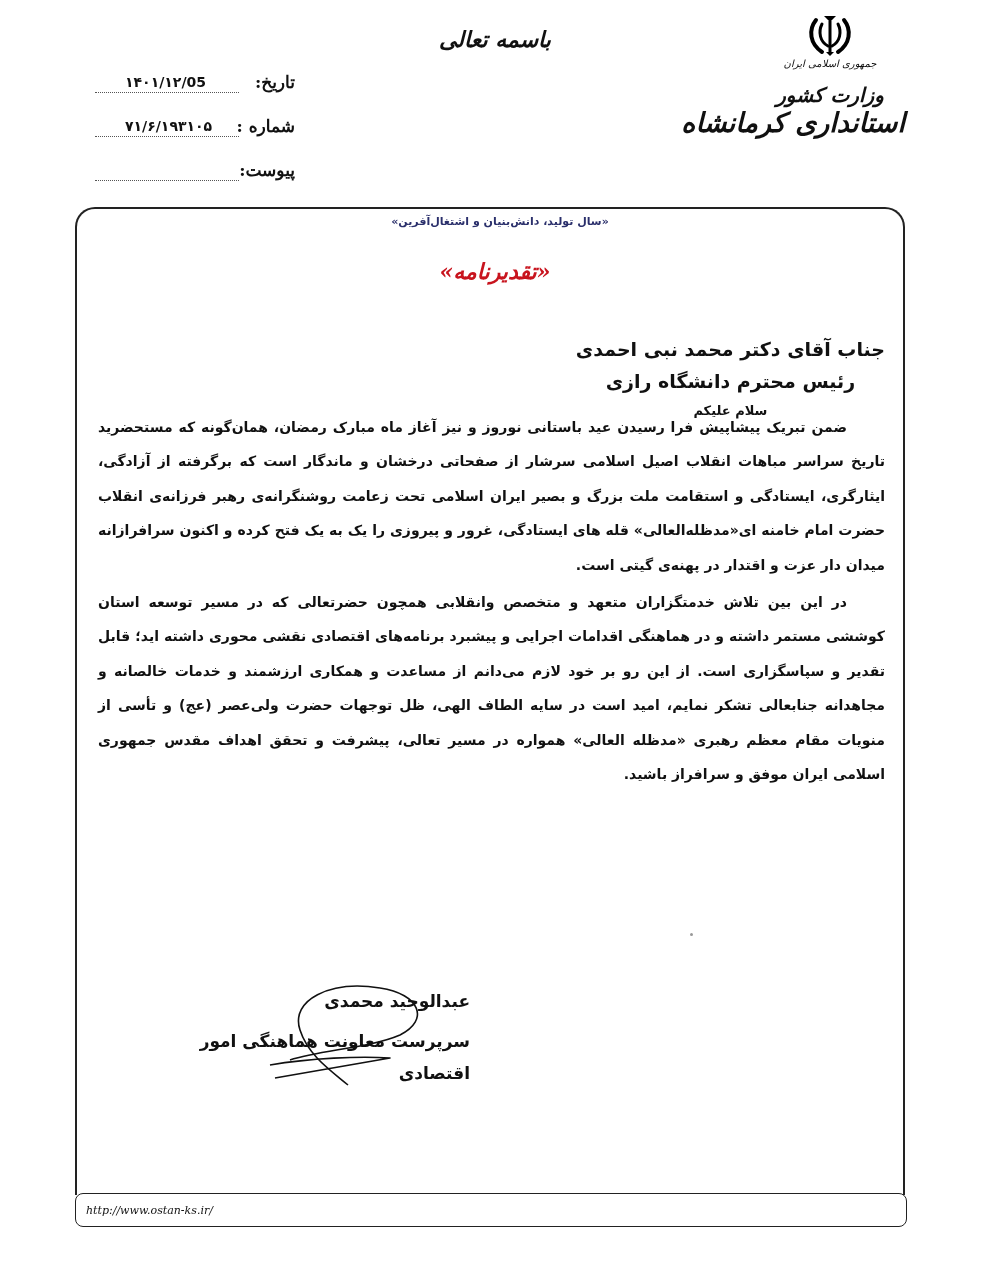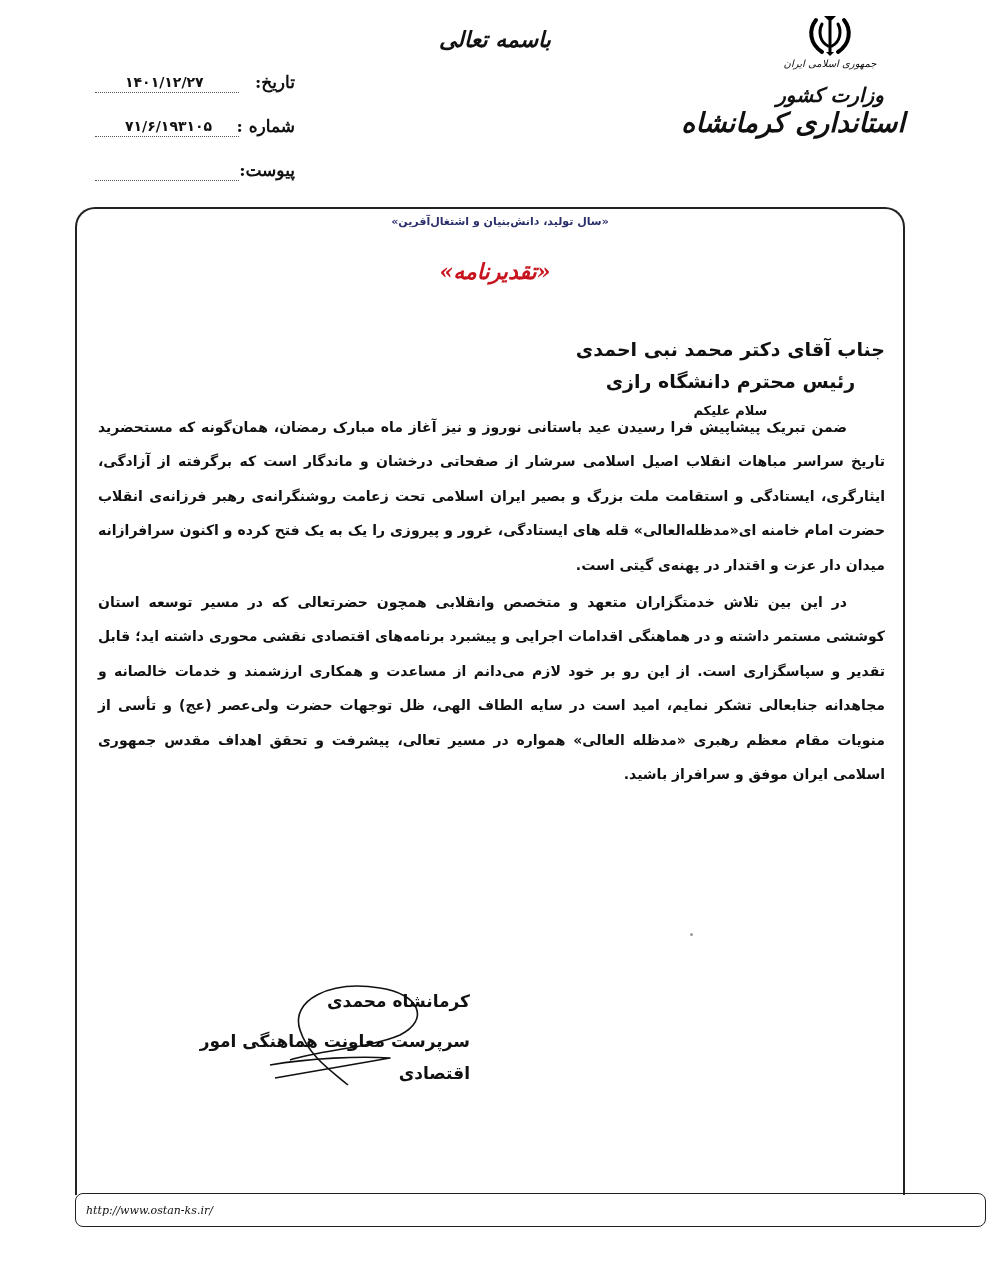--- a/index.html
+++ b/index.html
@@ -31,35 +31,35 @@
 
   .body-text { position: absolute; left: 98px; top: 410px; width: 787px; direction: rtl; text-align: justify; text-align-last: right; font-size: 14px; font-weight: bold; line-height: 34.4px; }
   .body-text p { margin: 0; text-indent: 38px; }
   .body-text p + p { margin-top: 3px; }
 
   .signature { position: absolute; left: 150px; top: 985px; width: 320px; direction: rtl; text-align: right; }
   .signer-name { font-size: 17px; font-weight: bold; line-height: 32px; padding-right: 0px; }
   .signer-title { font-size: 17px; font-weight: bold; line-height: 32px; margin-top: 8px; }
   .sig-scribble { position: absolute; left: 80px; top: -5px; width: 230px; height: 110px; pointer-events: none; }
 
-  .footer { position: absolute; left: 75px; top: 1193px; width: 911px; height: 34px; border: 1.5px solid #222; border-radius: 8px; box-sizing: border-box; display: flex; align-items: center; justify-content: space-between; padding: 0 10px; }
+  .footer { position: absolute; left: 75px; top: 1193px; width: 832px; height: 34px; border: 1.5px solid #222; border-radius: 8px; box-sizing: border-box; display: flex; align-items: center; justify-content: space-between; padding: 0 10px; }
   .footer-address { direction: rtl; font-family: "DejaVu Serif", serif; font-size: 10.5px; white-space: nowrap; }
   .footer-url { font-family: "DejaVu Serif", serif; font-style: italic; font-size: 11px; direction: ltr; white-space: nowrap; }
   .dot-mark { position: absolute; left: 690px; top: 933px; width: 3px; height: 3px; background: #999; border-radius: 50%; }
 </style>
 </head>
 <body>
 
 <div class="bismillah">باسمه تعالی</div>
 
 <div class="meta">
   <div class="meta-row">
     <span class="meta-label">تاریخ:</span>
     <span class="meta-line">
-      <span class="meta-value">۱۴۰۱/۱۲/۲۷</span>
+      <span class="meta-value">۱۴۰۱/۱۲/05</span>
     </span>
   </div>
   <div class="meta-row">
     <span class="meta-label">شماره :</span>
     <span class="meta-line">
       <span class="meta-value">۷۱/۶/۱۹۳۱۰۵</span>
     </span>
   </div>
   <div class="meta-row">
     <span class="meta-label">پیوست:</span>
@@ -101,19 +101,19 @@
 </div>
 
 <div class="dot-mark"></div>
 
 <div class="signature">
   <svg class="sig-scribble" viewBox="0 0 230 110">
     <path d="M150 8 C100 0 60 20 70 50 C78 75 100 90 118 105" fill="none" stroke="#111" stroke-width="1.6"></path>
     <path d="M150 8 C190 14 200 40 170 55 C140 68 90 70 60 80" fill="none" stroke="#111" stroke-width="1.6"></path>
     <path d="M40 85 C80 78 130 76 160 78 C120 85 80 92 45 98" fill="none" stroke="#111" stroke-width="1.6"></path>
   </svg>
-  <div class="signer-name">کرمانشاه محمدی</div>
+  <div class="signer-name">عبدالوحید محمدی</div>
   <div class="signer-title">سرپرست معاونت هماهنگی امور اقتصادی</div>
 </div>
 
 <div class="footer">
   <span class="footer-url">http://www.ostan-ks.ir/</span>
 </div>
 
 </body></html>

